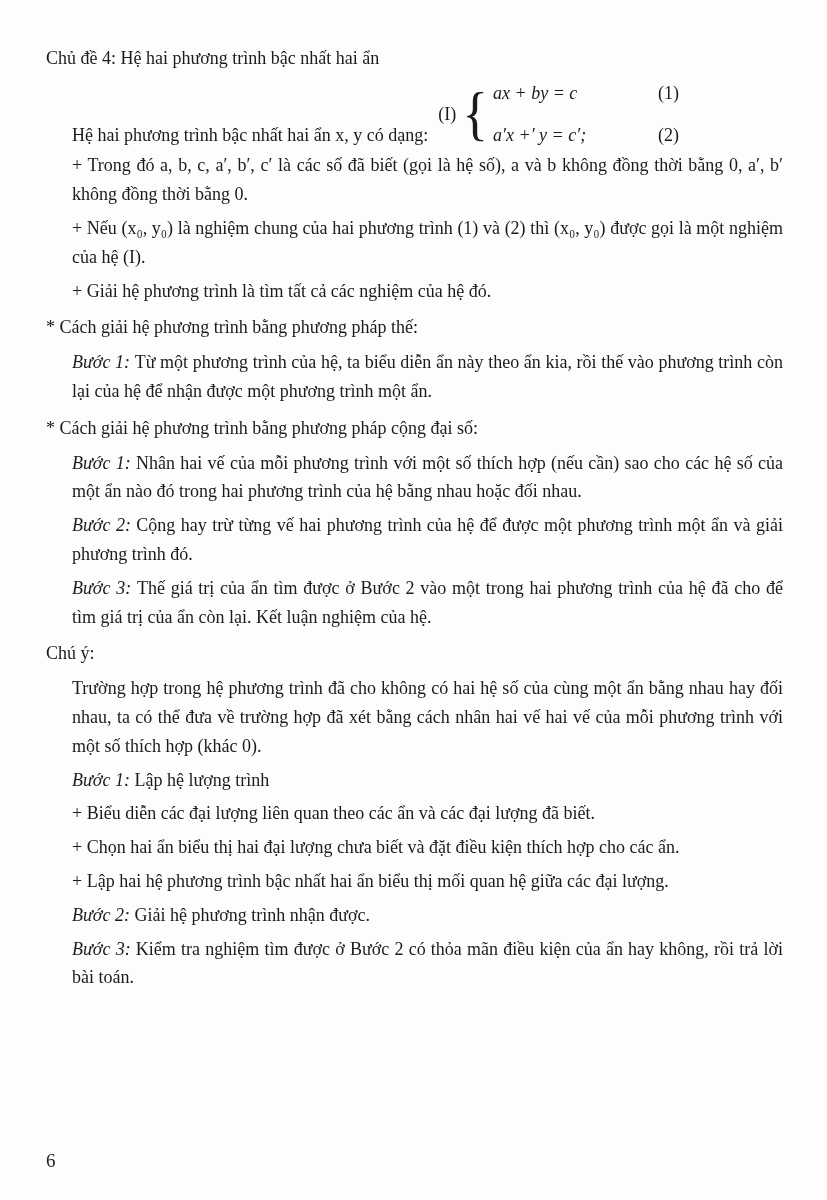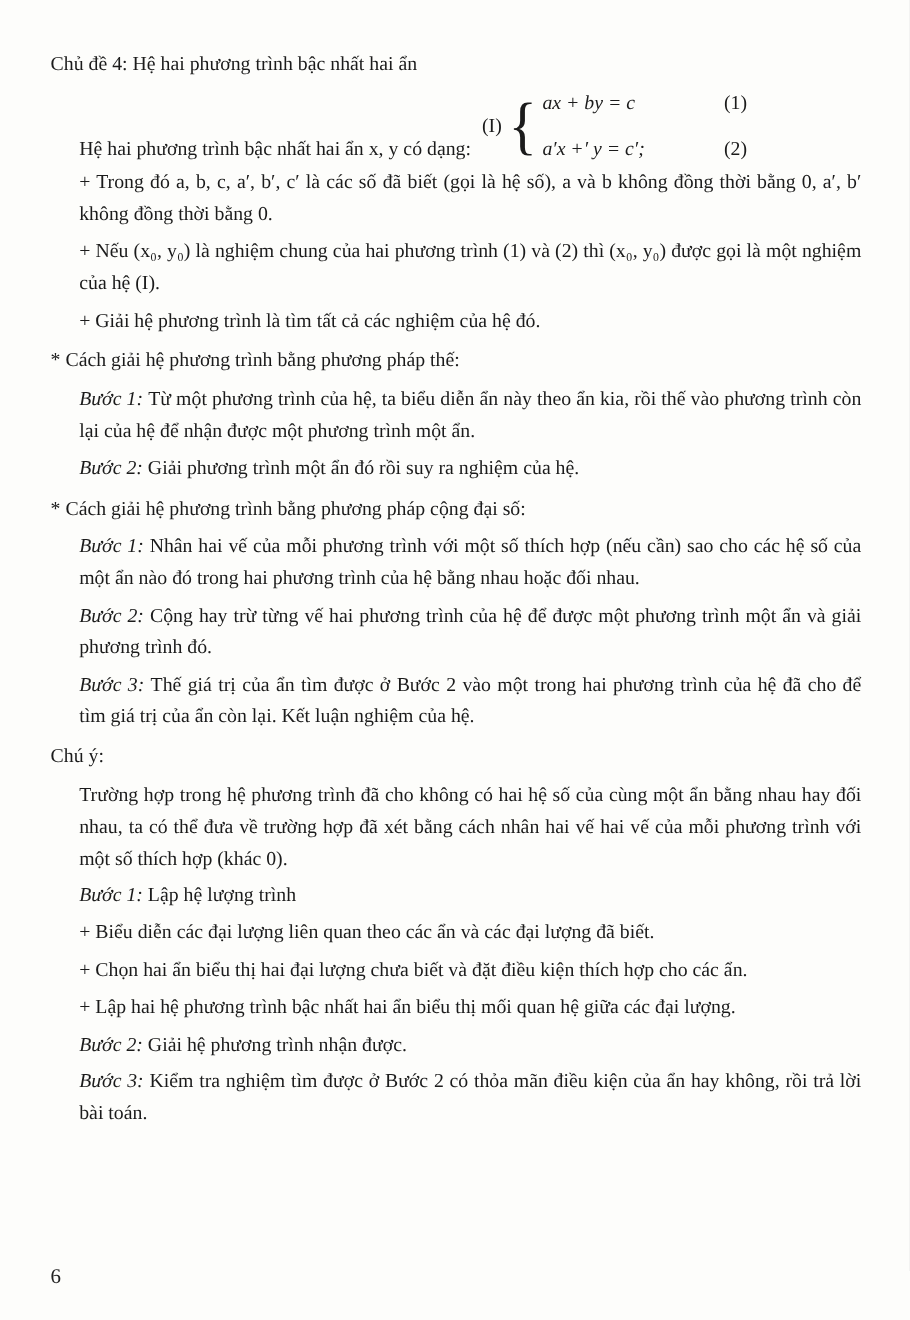--- a/index.html
+++ b/index.html
@@ -110,23 +110,20 @@
 
     <div class="block body-ind">+ Trong đó a, b, c, a′, b′, c′ là các số đã biết (gọi là hệ số), a và b không đồng thời bằng 0, a′, b′ không đồng thời bằng 0.</div>
     <div class="block body-ind">+ Nếu (x₀, y₀) là nghiệm chung của hai phương trình (1) và (2) thì (x₀, y₀) được gọi là một nghiệm của hệ (I).</div>
     <div class="block body-ind">+ Giải hệ phương trình là tìm tất cả các nghiệm của hệ đó.</div>
 
     <div class="block heading">* Cách giải hệ phương trình bằng phương pháp thế:</div>
 
     <div class="block body-ind step">
       <span class="lead">Bước 1:</span><span>Từ một phương trình của hệ, ta biểu diễn ẩn này theo ẩn kia, rồi thế vào phương trình còn lại của hệ để nhận được một phương trình một ẩn.</span>
     </div>
-    <div class="block body-ind step">
-      <span class="lead">Bước 2:</span><span>Giải phương trình một ẩn đó rồi suy ra nghiệm của hệ.</span>
-    </div>
 
     <div class="block heading">* Cách giải hệ phương trình bằng phương pháp cộng đại số:</div>
 
     <div class="block body-ind step">
       <span class="lead">Bước 1:</span><span>Nhân hai vế của mỗi phương trình với một số thích hợp (nếu cần) sao cho các hệ số của một ẩn nào đó trong hai phương trình của hệ bằng nhau hoặc đối nhau.</span>
     </div>
     <div class="block body-ind step">
       <span class="lead">Bước 2:</span><span>Cộng hay trừ từng vế hai phương trình của hệ để được một phương trình một ẩn và giải phương trình đó.</span>
     </div>
     <div class="block body-ind step">

